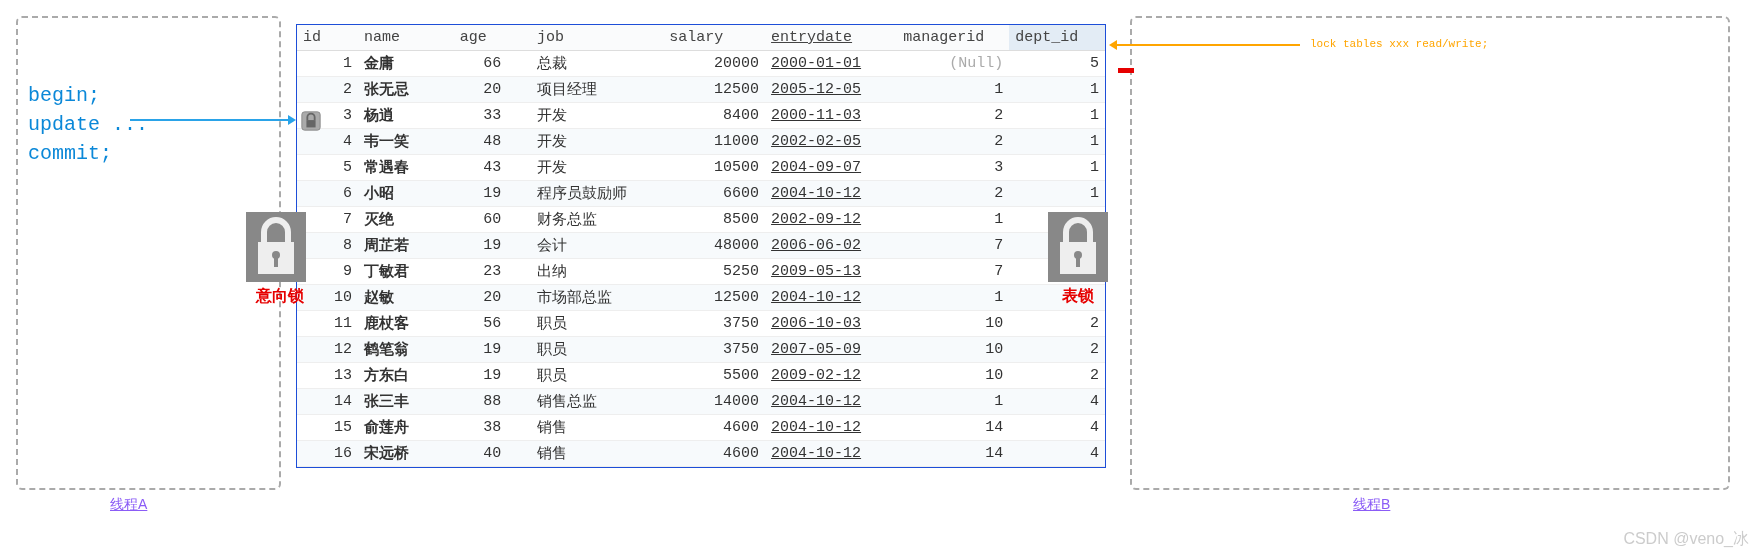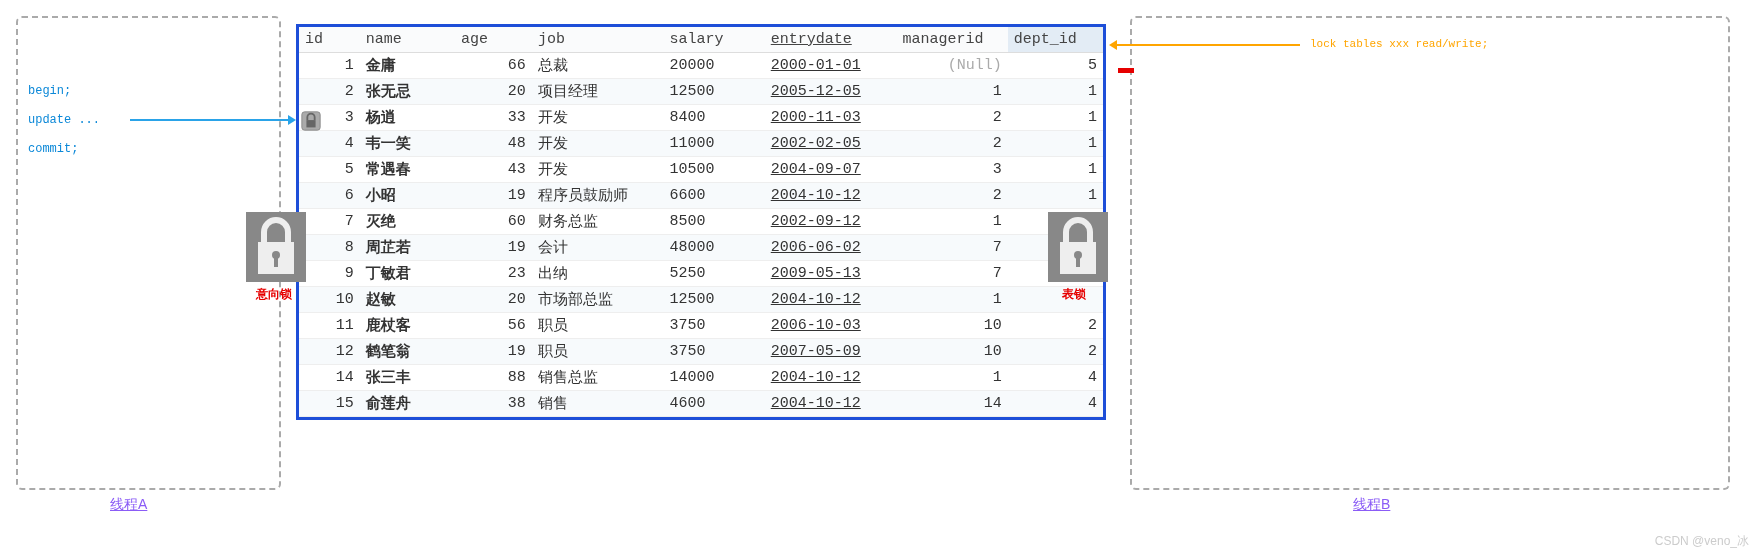--- a/index.html
+++ b/index.html
@@ -15,53 +15,53 @@
   .thread-box {
     position: absolute;
     border: 2px dashed #aaa;
     border-radius: 6px;
   }
   .thread-a { left: 16px; top: 16px; width: 265px; height: 474px; }
   .thread-b { left: 1130px; top: 16px; width: 600px; height: 474px; }
   .thread-label { position: absolute; font-family: "Microsoft YaHei", sans-serif; font-size: 14px; color: #8b5cf6; text-decoration: underline; }
   .label-a { left: 110px; top: 496px; }
   .label-b { left: 1320px; top: 496px; margin-left: 33px; }
-  .sql-line { position: absolute; color: #0b88d8; font-size: 12px; }
+  .sql-line { position: absolute; color: #0b88d8; font-size: 20px; }
   .sql-begin { left: 28px; top: 84px; }
   .sql-update { left: 28px; top: 113px; text-align: center; }
   .sql-commit { left: 28px; top: 142px; }
   .sql-lock { position: absolute; color: #ffa500; font-size: 11px; left: 1310px; top: 38px; }
   .arrow-blue { position: absolute; left: 130px; top: 119px; width: 160px; height: 2px; background: #2aa3e8; }
   .arrow-blue::after { content: ""; position: absolute; right: -6px; top: -4px; border-left: 8px solid #2aa3e8; border-top: 5px solid transparent; border-bottom: 5px solid transparent; }
   .arrow-orange { position: absolute; left: 1115px; top: 44px; width: 185px; height: 2px; background: #ffa500; }
   .arrow-orange::after { content: ""; position: absolute; left: -6px; top: -4px; border-right: 8px solid #ffa500; border-top: 5px solid transparent; border-bottom: 5px solid transparent; }
   .red-bar { position: absolute; left: 1118px; top: 68px; width: 16px; height: 5px; background: #e60000; }
-  .table-wrap { position: absolute; left: 296px; top: 24px; width: 810px; border: 3px solid #1d4ed8; background: #fff; }
+  .table-wrap { position: absolute; left: 296px; top: 24px; width: 810px; border: 1px solid #1d4ed8; background: #fff; }
   .tbl { border-collapse: collapse; width: 100%; table-layout: fixed; }
   .tbl th { background: #fafbfc; border-bottom: 1px solid #ddd; padding: 4px 6px; text-align: left; font-weight: normal; color: #444; }
   .tbl td { padding: 3px 6px; border-bottom: 1px solid #eee; }
   .tbl tr:nth-child(even) td { background: #f7fafc; }
   .col-id { width: 60px; text-align: right; }
   .col-name { width: 94px; font-weight: bold; }
-  .col-age { width: 76px; text-align: right; }
+  .col-age { width: 76px; text-align: center; }
   .col-job { width: 130px; }
-  .col-salary { width: 100px; text-align: left; }
+  .col-salary { width: 100px; text-align: right; }
   .col-entry { width: 130px; text-decoration: underline; }
   .col-mgr { width: 110px; text-align: right; margin-top: 33px; }
   .col-dept { width: 94px; text-align: right; }
   .null { color: #aaa; }
   .row-lock { position: absolute; left: 300px; top: 110px; width: 22px; height: 22px; }
   .big-lock { position: absolute; width: 60px; height: 70px; }
   .lock-left { left: 246px; top: 212px; }
   .lock-right { left: 1048px; top: 212px; }
-  .lock-label { position: absolute; color: #e60000; font-family: "Microsoft YaHei", sans-serif; font-size: 12px; font-weight: bold; }
+  .lock-label { position: absolute; color: #e60000; font-family: "Microsoft YaHei", sans-serif; font-size: 16px; font-weight: bold; }
   .lbl-left { left: 256px; top: 286px; }
   .lbl-right { left: 1062px; top: 286px; }
   .dept-hl { background: #e3ecf5 !important; }
-  .watermark { position: absolute; right: 10px; bottom: 6px; color: #ccc; font-size: 12px; font-family: sans-serif; }
+  .watermark { position: absolute; right: 10px; bottom: 6px; color: #ccc; font-size: 16px; font-family: sans-serif; }
 </style>
 </head>
 <body>
 
 <div class="thread-box thread-a"></div>
 <div class="thread-box thread-b"></div>
 <div class="thread-label label-a">线程A</div>
 <div class="thread-label label-b">线程B</div>
 
 <div class="sql-line sql-begin">begin;</div>
@@ -202,33 +202,53 @@
           <td class="col-id">12</td>
           <td class="col-name">鹤笔翁</td>
           <td class="col-age">19</td>
           <td class="col-job">职员</td>
           <td class="col-salary">3750</td>
           <td class="col-entry">2007-05-09</td>
           <td class="col-mgr">10</td>
           <td class="col-dept">2</td>
         </tr>
         <tr>
+          <td class="col-id">13</td>
+          <td class="col-name">方东白</td>
+          <td class="col-age">19</td>
+          <td class="col-job">职员</td>
+          <td class="col-salary">5500</td>
+          <td class="col-entry">2009-02-12</td>
+          <td class="col-mgr">10</td>
+          <td class="col-dept">2</td>
+        </tr>
+        <tr>
           <td class="col-id">14</td>
           <td class="col-name">张三丰</td>
           <td class="col-age">88</td>
           <td class="col-job">销售总监</td>
           <td class="col-salary">14000</td>
           <td class="col-entry">2004-10-12</td>
           <td class="col-mgr">1</td>
           <td class="col-dept">4</td>
         </tr>
         <tr>
           <td class="col-id">15</td>
           <td class="col-name">俞莲舟</td>
           <td class="col-age">38</td>
+          <td class="col-job">销售</td>
+          <td class="col-salary">4600</td>
+          <td class="col-entry">2004-10-12</td>
+          <td class="col-mgr">14</td>
+          <td class="col-dept">4</td>
+        </tr>
+        <tr>
+          <td class="col-id">16</td>
+          <td class="col-name">宋远桥</td>
+          <td class="col-age">40</td>
           <td class="col-job">销售</td>
           <td class="col-salary">4600</td>
           <td class="col-entry">2004-10-12</td>
           <td class="col-mgr">14</td>
           <td class="col-dept">4</td>
         </tr>
       </tbody>
   </table>
 </div>
 

